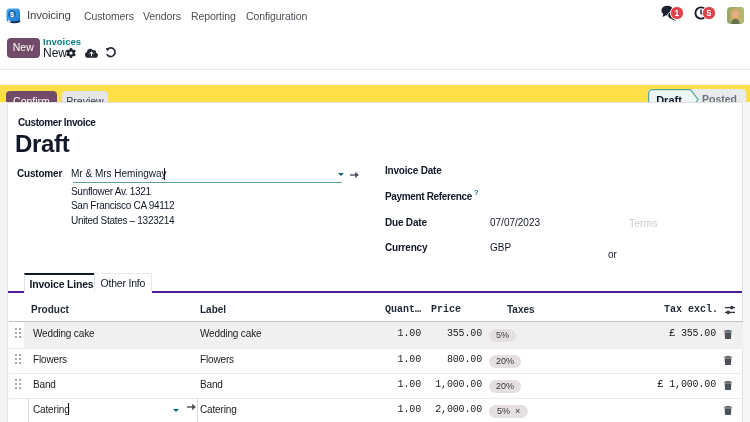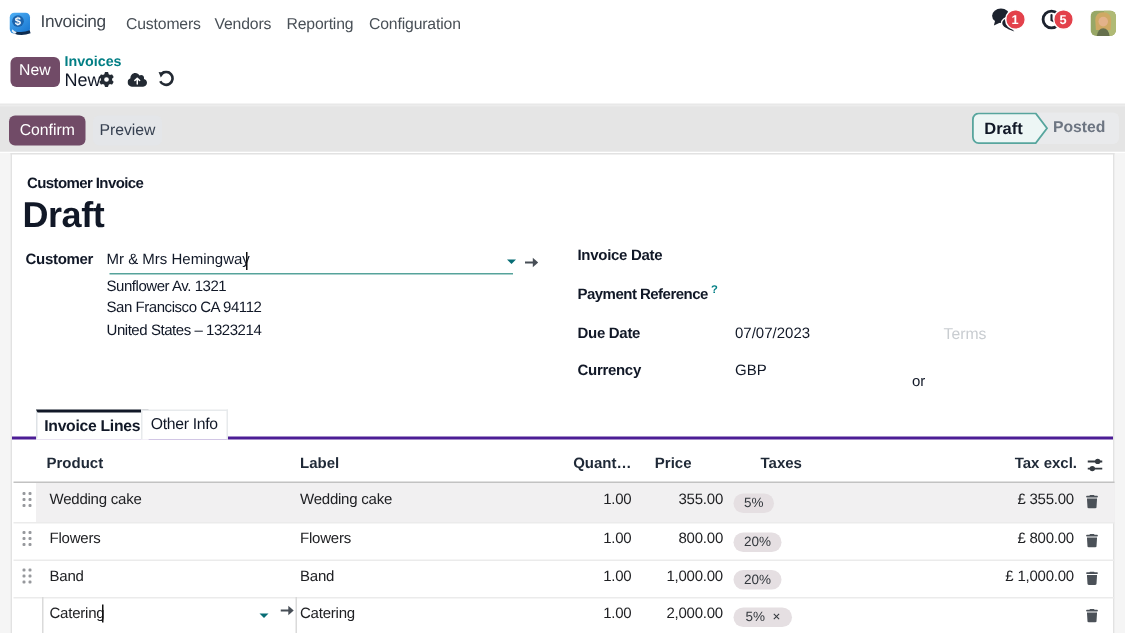--- a/index.html
+++ b/index.html
@@ -15,21 +15,21 @@
 
 .badge { position:absolute; background:#e3414b; color:#fff; border-radius:50%; width:13.5px; height:13.5px; font-size:8.5px; font-weight:700; text-align:center; line-height:12px; border:1px solid #fff; }
 
 
 .btn-plum { background:#714B67; color:#fff; border-radius:4px; text-align:center; }
 #btn-new { position:absolute; left:7px; top:38px; width:32.5px; height:19.5px; font-size:10.5px; line-height:19.5px; }
 #bc-invoices { position:absolute; left:43px; top:36px; font-size:9.5px; font-weight:700; color:#017e84; }
 #bc-new { position:absolute; left:43px; top:46px; font-size:12px; color:#111827; }
 
 
-#btnbar { position:absolute; top:70px; left:0; width:750px; height:31px; background:#e5e5e5; border-top:1px solid #ececec; border-bottom:1px solid #e5e5e5; }
+#btnbar { position:absolute; top:84px; left:0; width:750px; height:31px; background:#fde047; border-top:1px solid #ececec; border-bottom:1px solid #e5e5e5; }
 #btn-confirm { position:absolute; left:6px; top:5.5px; width:51px; height:20px; font-size:10.5px; line-height:20px; }
 #btn-preview { position:absolute; left:62px; top:5.5px; width:46px; height:20px; font-size:10.5px; line-height:20px; background:#e4e6e9; color:#374151; border-radius:4px; text-align:center; }
 #statusbar { position:absolute; right:4px; top:4px; width:98px; height:21px; background:#e9eaec; border-radius:4px; }
 #posted { position:absolute; right:13px; top:4px; font-size:10.5px; font-weight:600; color:#6d7582; line-height:21px; }
 
 
 #outside { position:absolute; top:102px; left:0; width:750px; height:320px; background:#f5f5f5; }
 #sheet { position:absolute; top:102px; left:7px; width:736px; height:320px; background:#fff; border:1px solid #e2e2e2; border-bottom:none; }
 
 .lbl { font-weight:700; font-size:10px; color:#111827; letter-spacing:-0.2px; }
@@ -37,21 +37,21 @@
 
 
 #tabbar { position:absolute; left:0; top:170px; width:734px; height:20px; border-bottom:2px solid #4c1d95; }
 .tab { position:absolute; top:0; height:20px; font-size:10.5px; line-height:19px; background:#fff; }
 #tab1 { left:16px; padding:0 4.5px; letter-spacing:-0.2px; border:1px solid #dee2e6; border-top:2px solid #111827; border-bottom:1px solid #fff; font-weight:600; }
 #tab2 { left:86px; padding:0 5.5px; letter-spacing:-0.2px; border:1px solid #e7eaec; border-bottom:none; color:#111827; }
 
 
 .th { position:absolute; font-size:10px; font-weight:700; color:#1f2937; }
 .td { position:absolute; font-size:10px; letter-spacing:-0.15px; color:#202124; white-space:nowrap; }
-.num { text-align:right; }
+.num { text-align:right;font-family:Liberation Mono, monospace; }
 .pill { position:absolute; height:13px; background:#e5dfe2; border-radius:8px; font-size:9px; color:#33383d; line-height:13.5px; padding:0 7px; font-weight:500; }
 .handle { position:absolute; width:7px; height:11px; }
 .handle i { position:absolute; width:1.5px; height:1.5px; border-radius:50%; background:#96989c; }
 .rowline { position:absolute; left:1px; width:734px; height:1px; background:#ebebeb; }
 </style>
 </head>
 <body>
 
 <div id="navbar">
   <svg class="abs" style="left:6px; top:8px;" width="15" height="16" viewBox="0 0 15 16">
@@ -207,21 +207,20 @@
       <i style="left:0;top:4px;"></i>
       <i style="left:4px;top:4px;"></i>
       <i style="left:0;top:8px;"></i>
       <i style="left:4px;top:8px;"></i>
     </div>
   <div class="td" style="left:25px; top:251px;">Flowers</div>
   <div class="td" style="left:192px; top:251px;">Flowers</div>
   <div class="td num" style="left:333px; top:251px; width:80px;">1.00</div>
   <div class="td num" style="left:394px; top:251px; width:80px;">800.00</div>
   <div class="pill" style="left:481px; top:252px;">20%</div>
-  <div class="td num" style="left:560px; top:251px; width:148px;">£ 800.00</div>
   <svg class="abs trash" style="left:716px; top:253px;" width="8" height="9" viewBox="0 0 448 512">
       <path fill="#4b5158" d="M135.2 17.7L128 32H32C14.3 32 0 46.3 0 64S14.3 96 32 96H416c17.7 0 32-14.3 32-32s-14.3-32-32-32H320l-7.2-14.3C307.4 6.8 296.3 0 284.2 0H163.8c-12.1 0-23.2 6.8-28.6 17.7zM416 128H32L53.2 467c1.6 25.3 22.6 45 47.9 45H346.9c25.3 0 46.3-19.7 47.9-45L416 128z"></path>
     </svg>
 
   <div class="handle" style="left:7px; top:276px;">
       <i style="left:0;top:0;"></i>
       <i style="left:4px;top:0;"></i>
       <i style="left:0;top:4px;"></i>
       <i style="left:4px;top:4px;"></i>
       <i style="left:0;top:8px;"></i>

